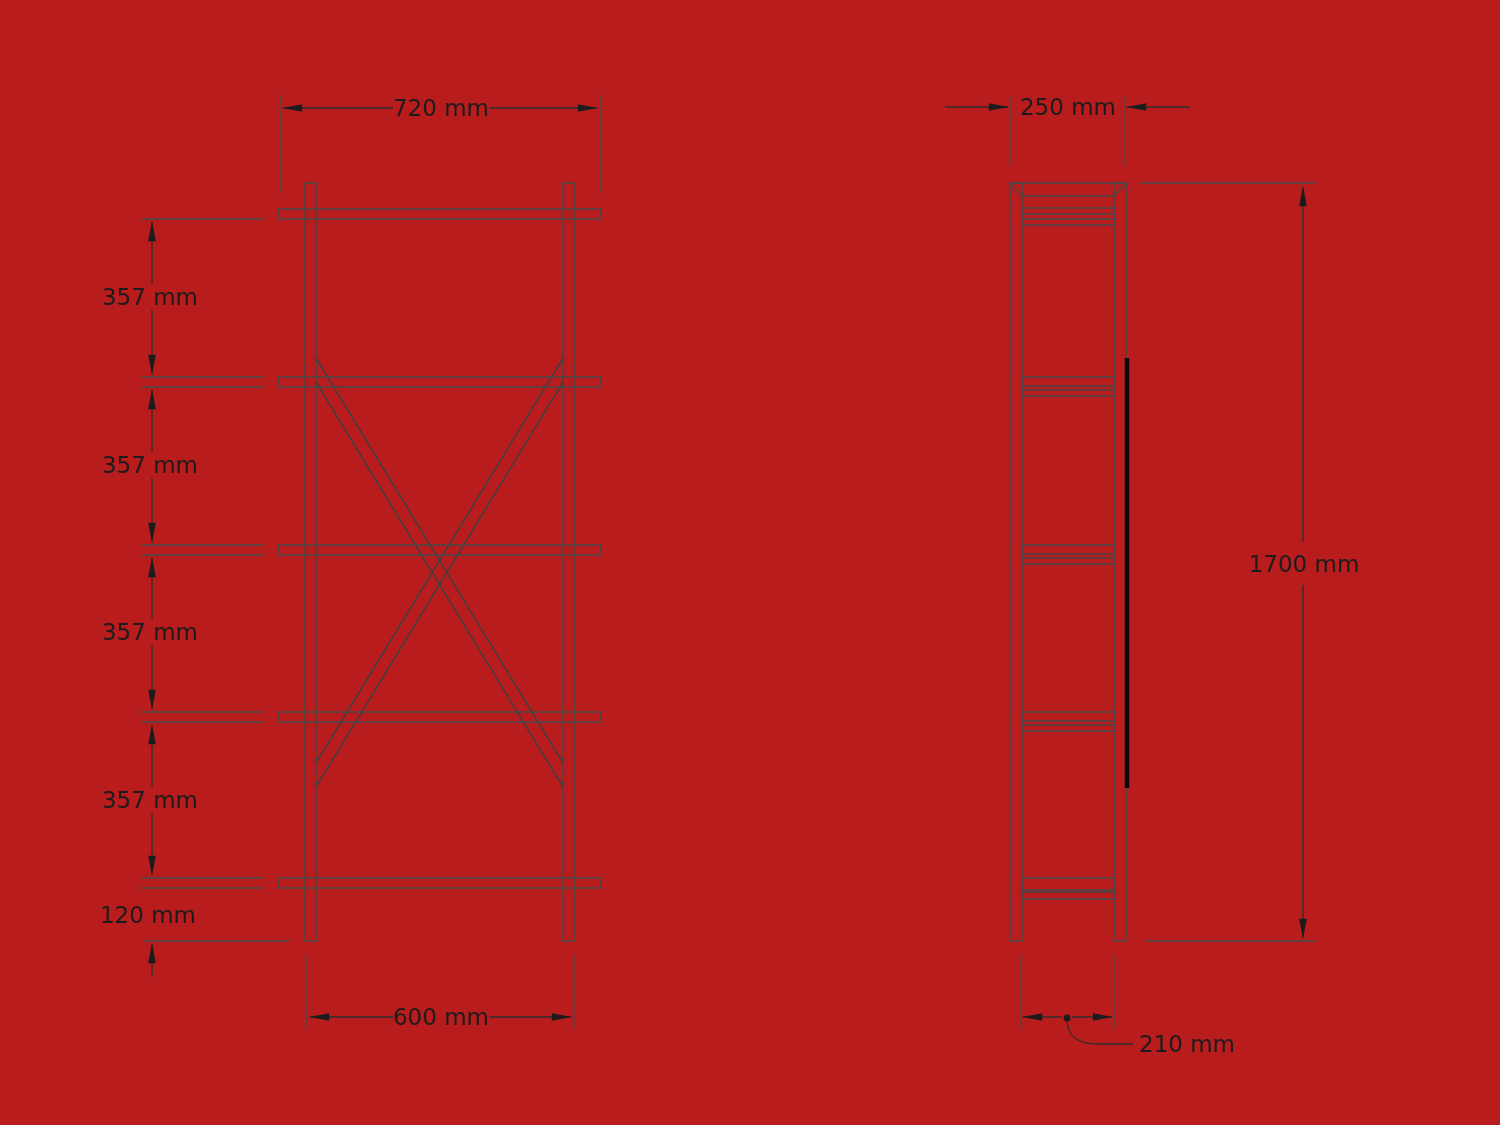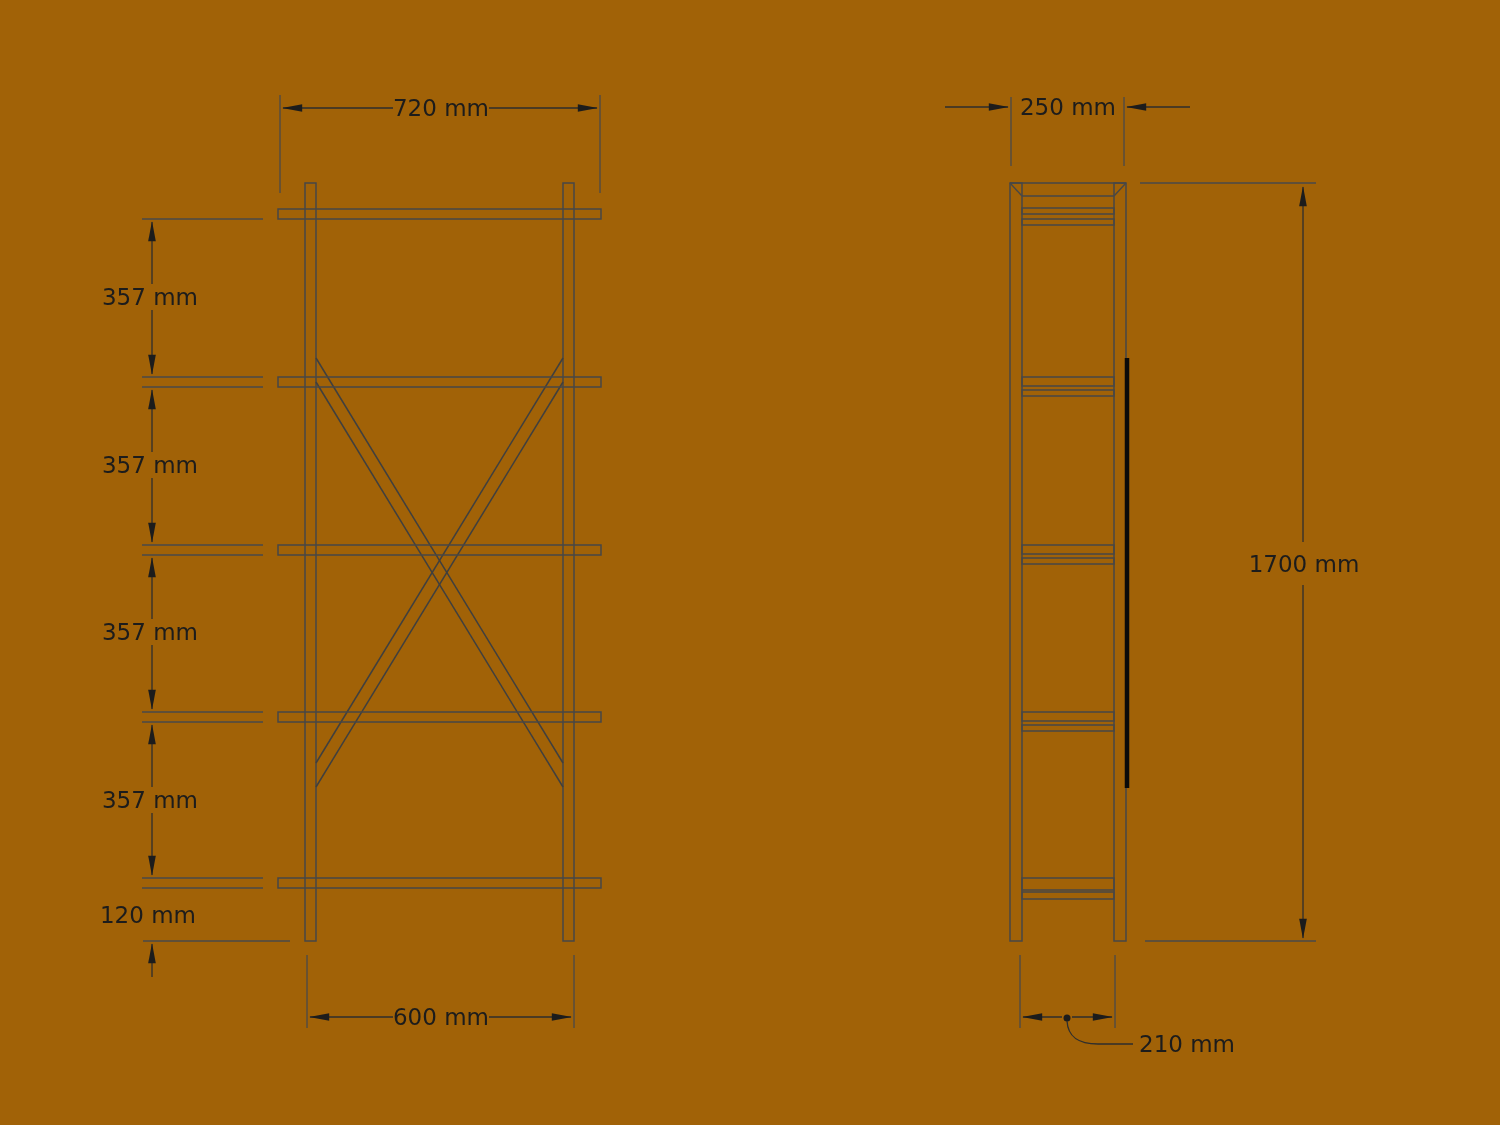--- a/index.html
+++ b/index.html
@@ -4,21 +4,21 @@
 <style>
   html, body {
     margin: 0;
     padding: 0;
     background: #ffffff;
   }
   .canvas {
     position: relative;
     width: 1500px;
     height: 1125px;
-    background: #a16207;
+    background: #b91c1c;
     overflow: hidden;
     font-family: "DejaVu Sans", "Liberation Sans", sans-serif;
   }
   svg { display: block; }
   .outline  { fill: none; stroke: #474747; stroke-width: 1.5; }
   .thin     { fill: none; stroke: #474747; stroke-width: 1.4; }
   .dimline  { fill: none; stroke: #2e2e2e; stroke-width: 1.3; }
   .extline  { fill: none; stroke: #4a4a4a; stroke-width: 1.3; }
   .brace    { fill: none; stroke: #3f3f3f; stroke-width: 1.5; }
   .backbar  { fill: none; stroke: #0a0a0a; stroke-width: 4.5; }

